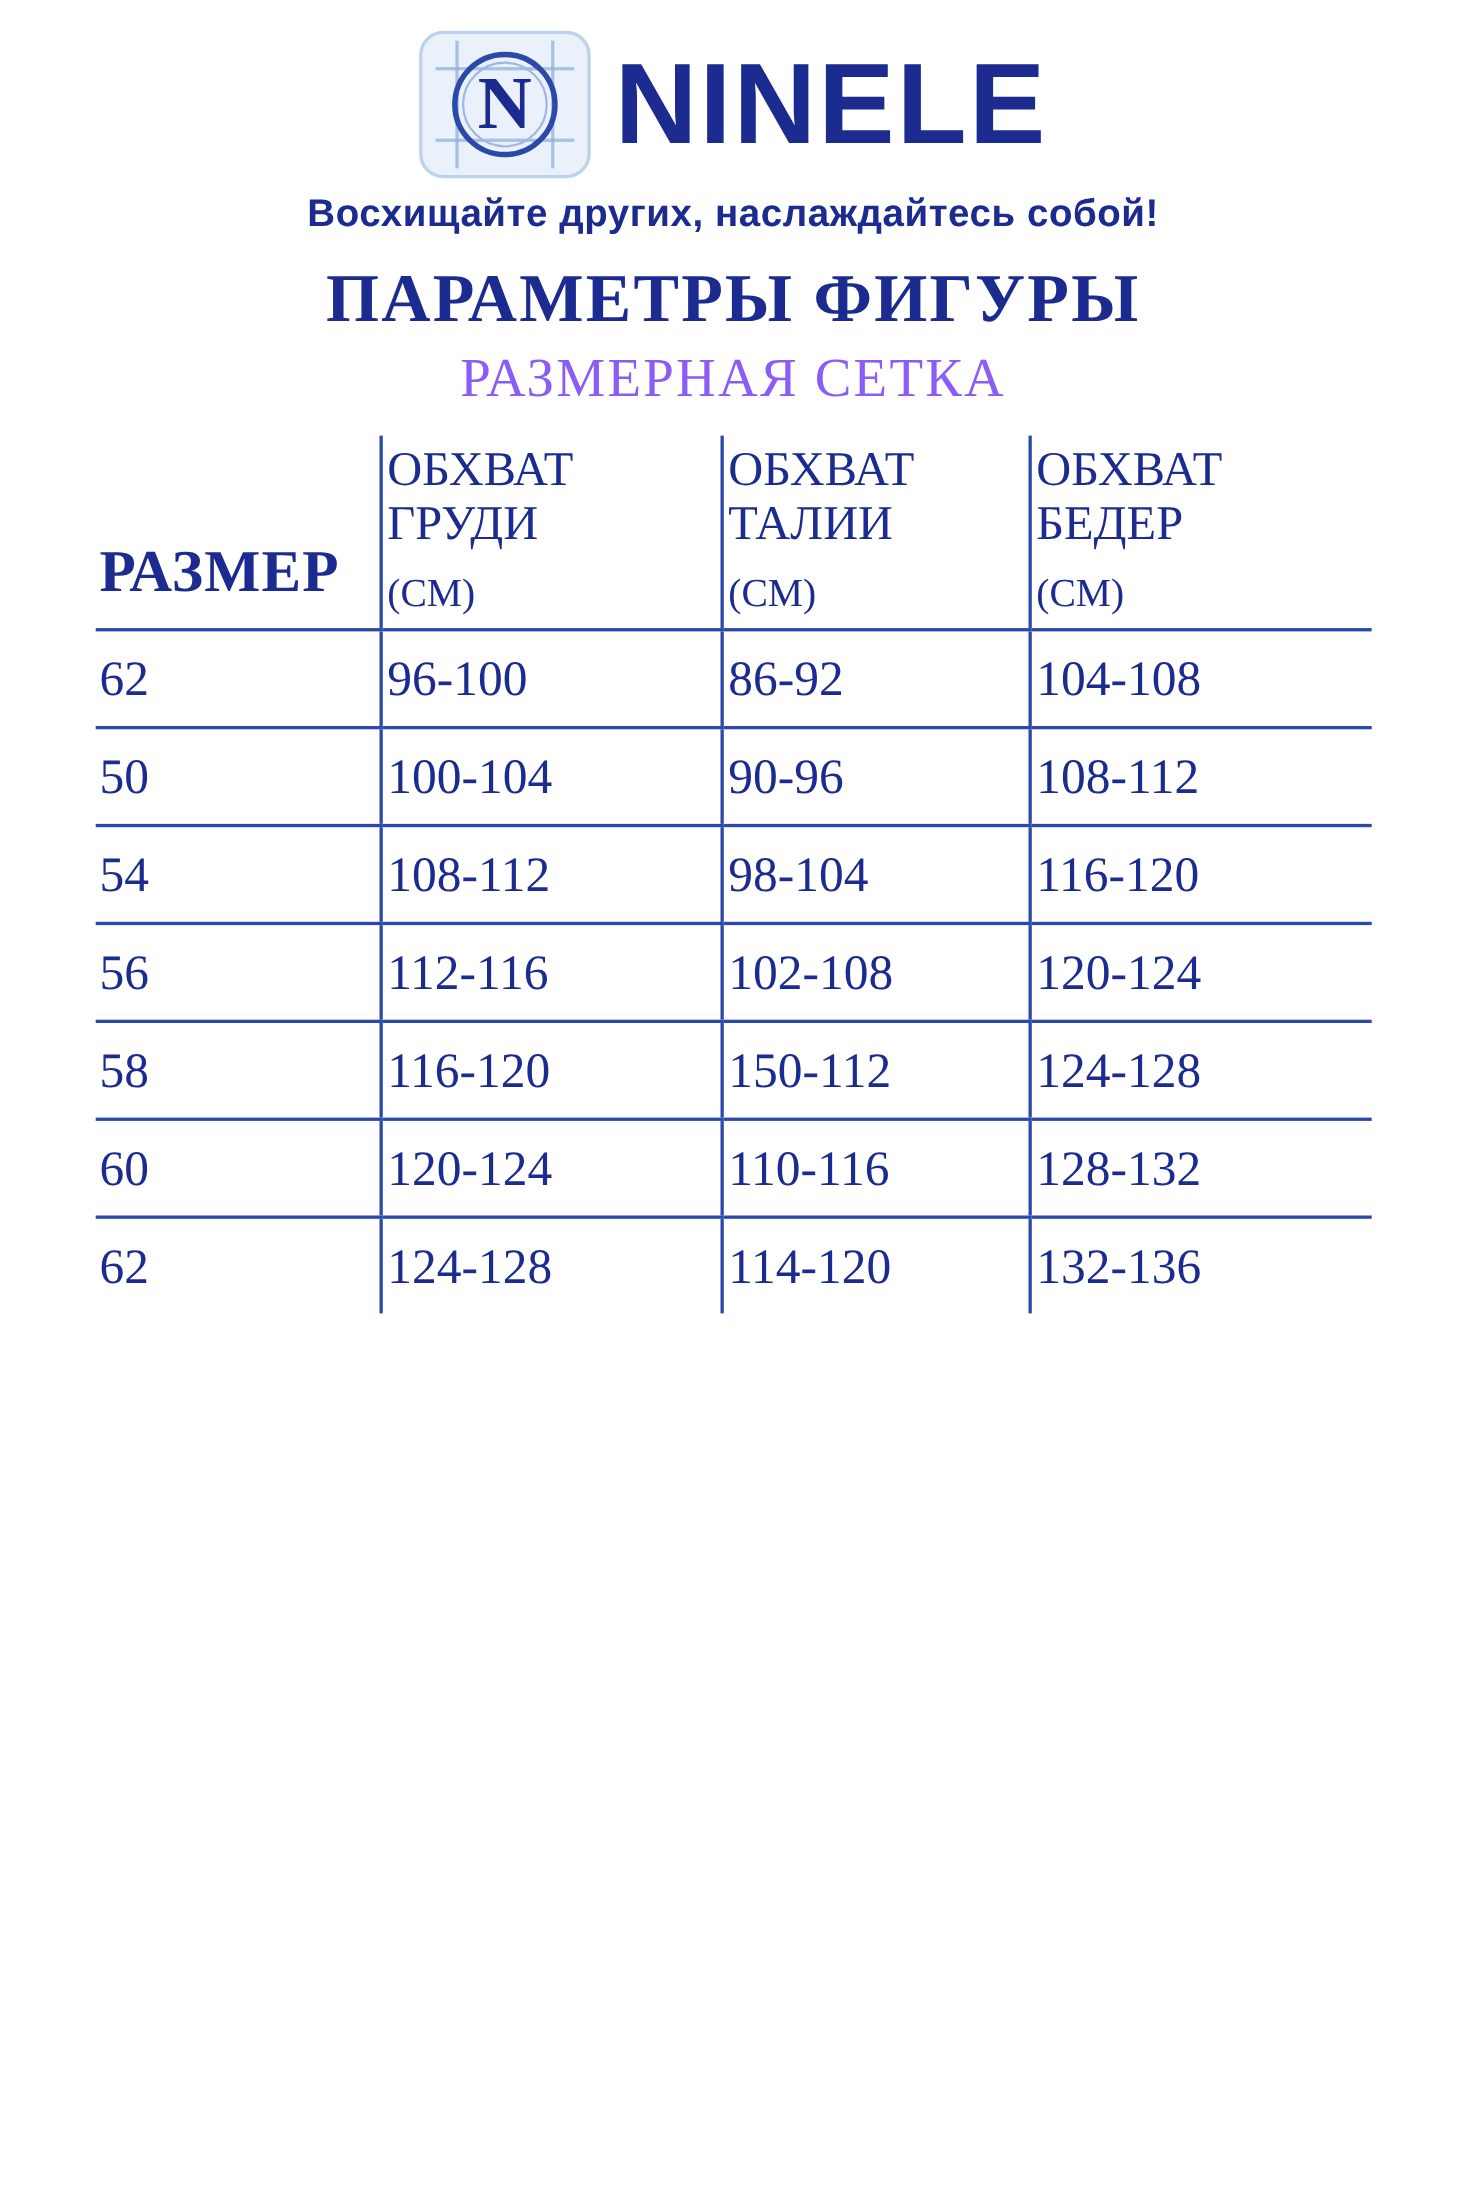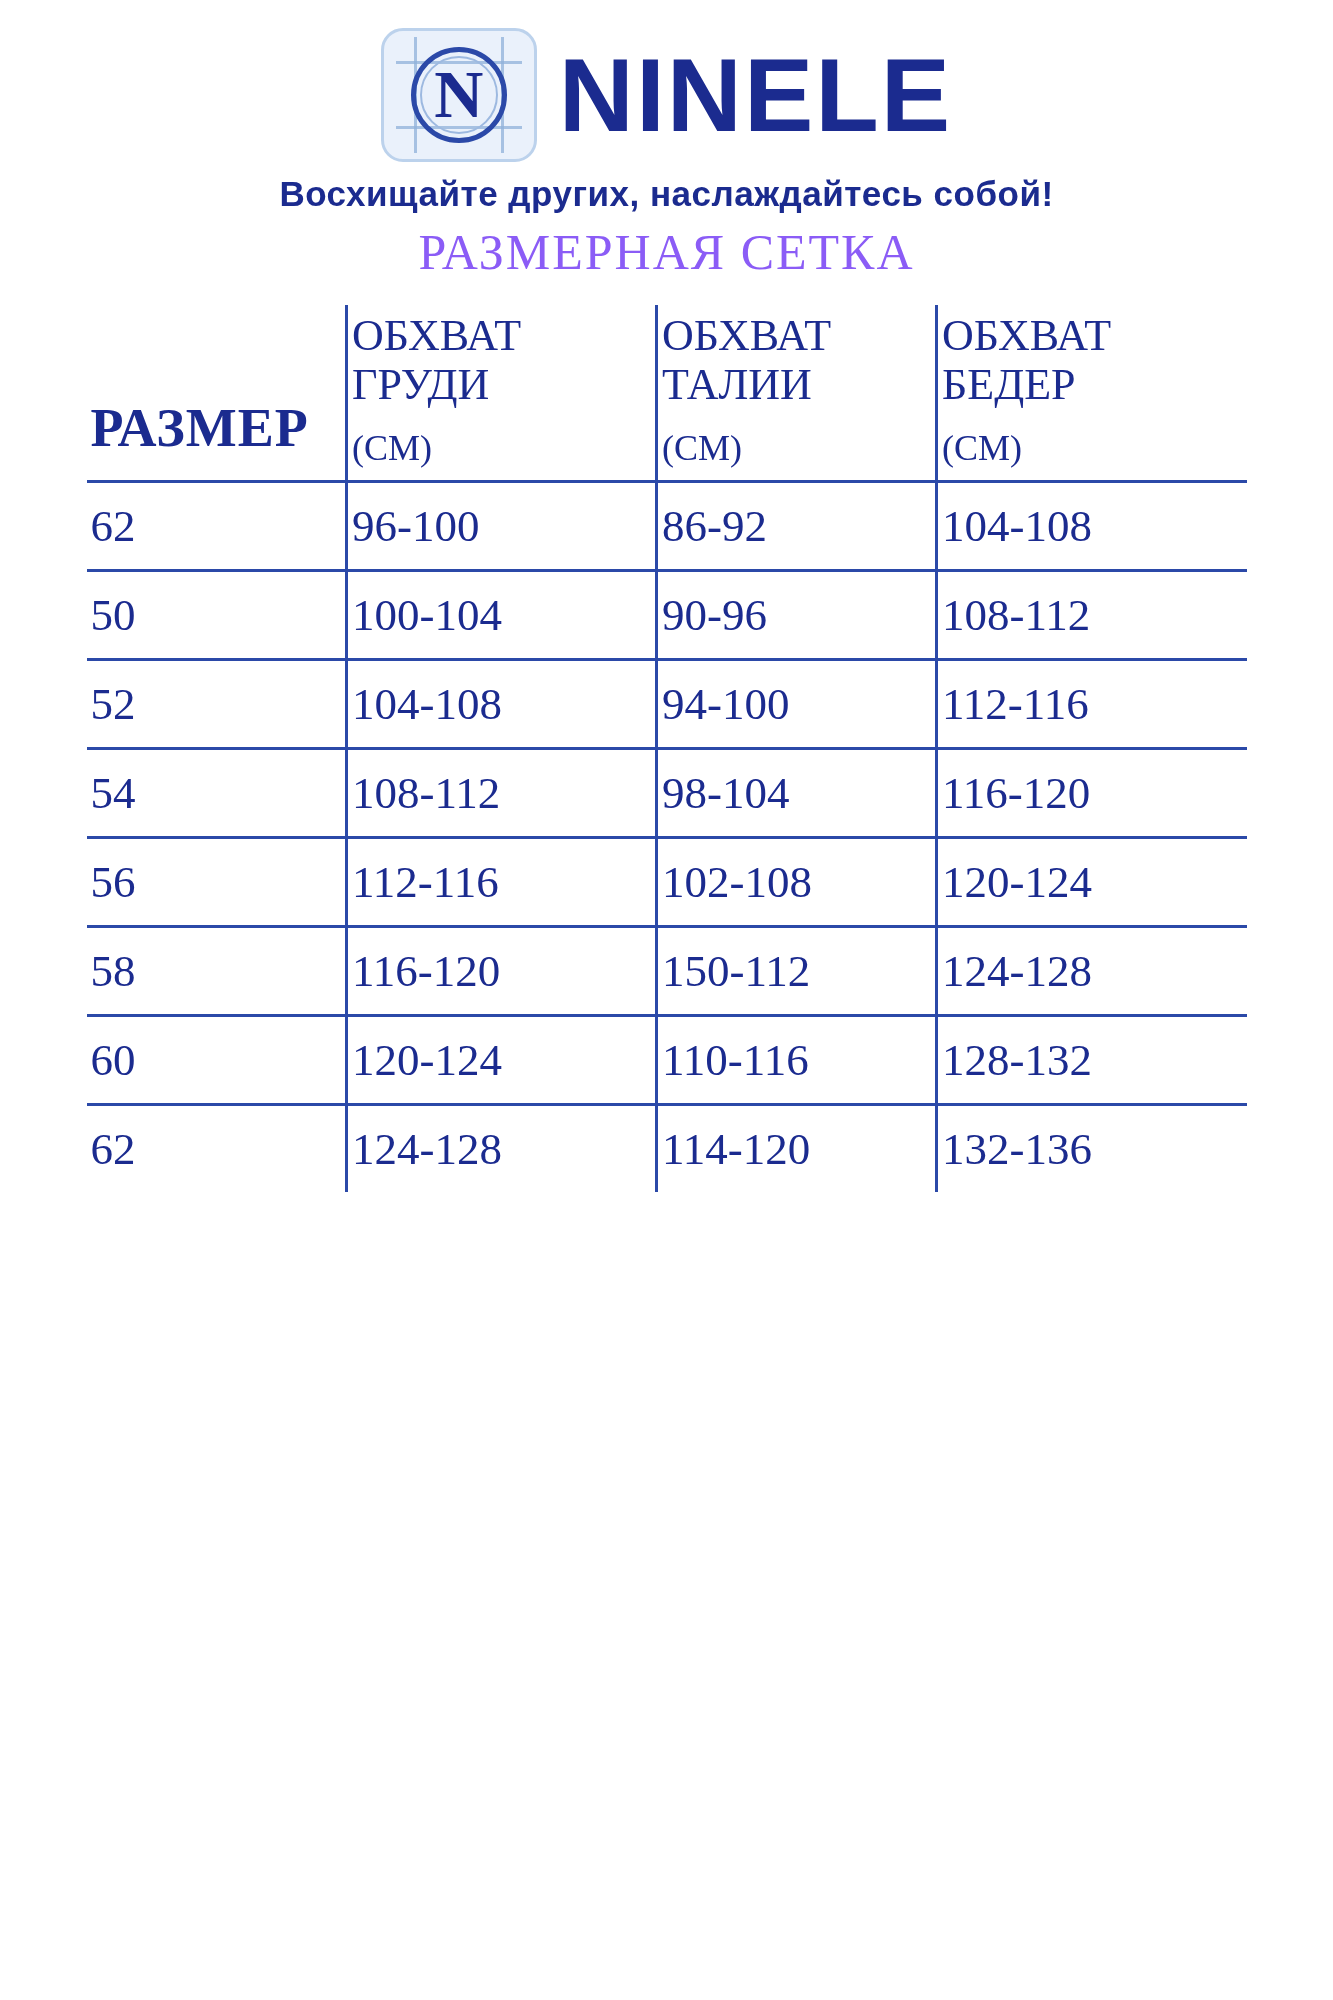--- a/index.html
+++ b/index.html
@@ -197,20 +197,21 @@
       <span class="bar b4"></span>
       <span class="ring"></span>
       <span class="ring-inner"></span>
       <span class="n-letter">N</span>
     </div>
     <div class="brand-name">NINELE</div>
   </div>
 
   <div class="tagline">Восхищайте других, наслаждайтесь собой!</div>
 
+  <div class="doc-title">ПАРАМЕТРЫ ФИГУРЫ</div>
   <div class="doc-subtitle">РАЗМЕРНАЯ СЕТКА</div>
 
   <table class="size-table">
     <colgroup>
       <col class="c-size">
       <col class="c-bust">
       <col class="c-waist">
       <col class="c-hips">
     </colgroup>
     <thead>
@@ -237,26 +238,20 @@
         <td class="vsep">86-92</td>
         <td class="vsep">104-108</td>
       </tr>
       <tr>
         <td>50</td>
         <td class="vsep">100-104</td>
         <td class="vsep">90-96</td>
         <td class="vsep">108-112</td>
       </tr>
       <tr>
-        <td>52</td>
-        <td class="vsep">104-108</td>
-        <td class="vsep">94-100</td>
-        <td class="vsep">112-116</td>
-      </tr>
-      <tr>
         <td>54</td>
         <td class="vsep">108-112</td>
         <td class="vsep">98-104</td>
         <td class="vsep">116-120</td>
       </tr>
       <tr>
         <td>56</td>
         <td class="vsep">112-116</td>
         <td class="vsep">102-108</td>
         <td class="vsep">120-124</td>

